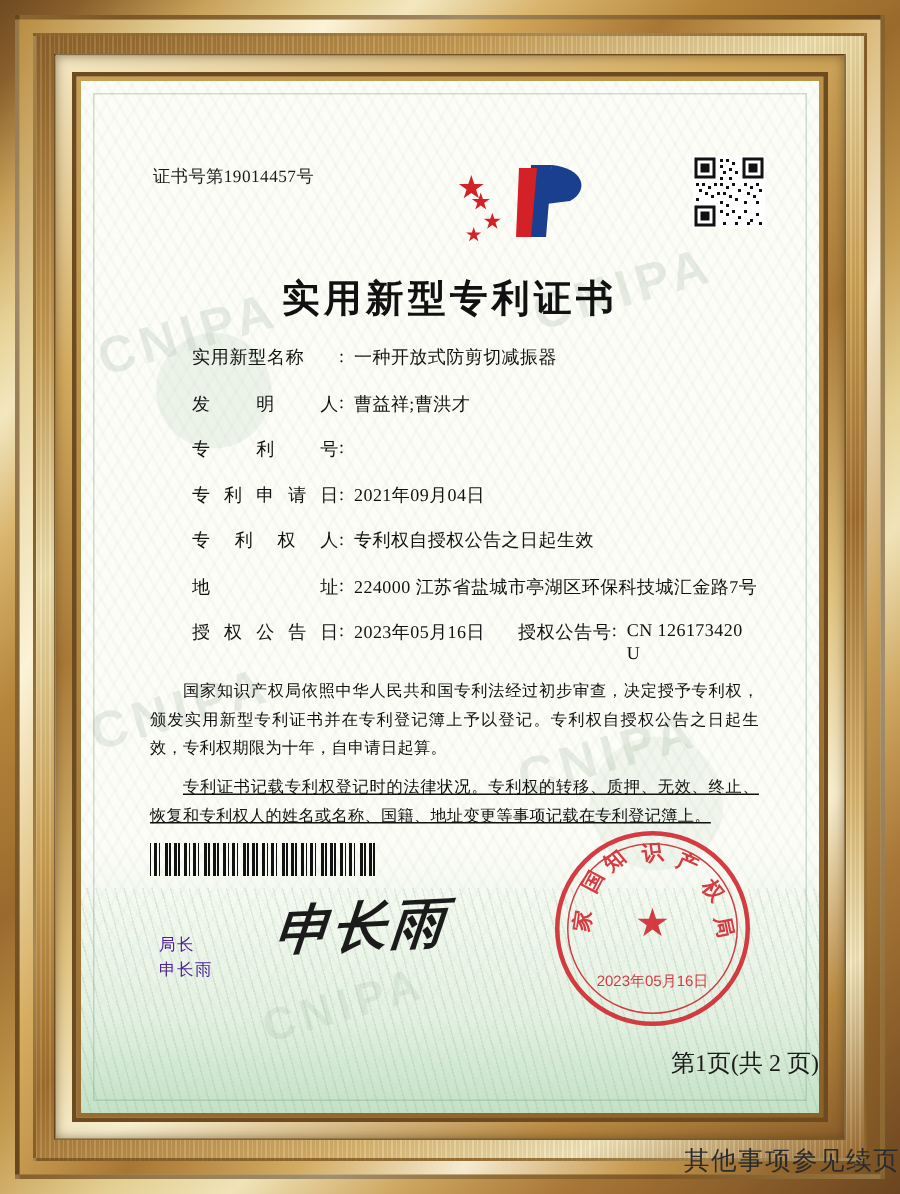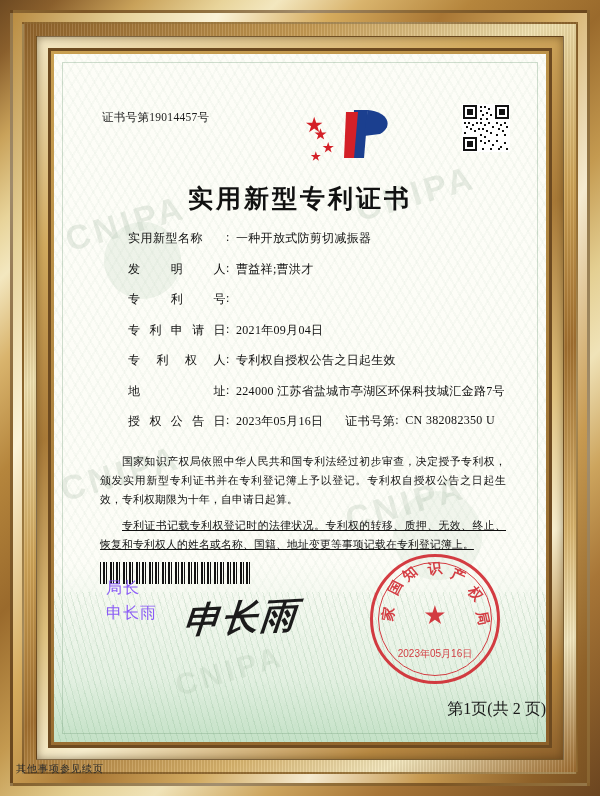--- a/index.html
+++ b/index.html
@@ -212,24 +212,24 @@
     background: repeating-linear-gradient(90deg,
       #111 0 1px, transparent 1px 3px,
       #111 3px 5px, transparent 5px 6px,
       #111 6px 7px, transparent 7px 10px,
       #111 10px 12px, transparent 12px 13px);
   }
 
   
   .sig-labels {
     position: absolute;
-    left: 52px; top: 522px;
-    font-size: 16px;
+    left: 52px; top: 568px;
+    font-size: 11px;
     line-height: 1.55;
-    color: #8b5cf6;
+    color: #4c1d95;
     letter-spacing: 1px;
   }
   .sig-script {
     position: absolute;
     left: 130px; top: 540px;
     font-size: 36px;
     color: #1b1b1b;
     font-family: "Liberation Serif", serif;
     font-style: italic;
     font-weight: bold;
@@ -281,24 +281,24 @@
   .page-no {
     position: absolute;
     left: 0; right: 0; top: 645px;
     text-align: right;
     font-size: 16px;
     color: #1a1a1a;
   }
 
   .footnote {
     position: absolute;
-    left: 16px; right: 0;
+    left: 0; right: 0;
     top: 762px;
-    text-align: left;
-    font-size: 10px;
+    text-align: right;
+    font-size: 17px;
     color: #2b2b2b;
     letter-spacing: 1px;
     font-family: "DejaVu Serif", serif;
   }
 </style>
 </head>
 <body>
 
 <div class="frame-outer">
   <div class="frame-bevel-1"></div>
@@ -462,23 +462,23 @@
       <div class="field">
         <span class="f-label spread">
           <span>授</span>
             <span>权</span>
             <span>公</span>
             <span>告</span>
             <span>日</span>
         </span>
         <span class="f-colon">:</span>
         <span class="f-value" style="flex:0 0 auto">2023年05月16日</span>
-        <span class="f-label2 f-value2">证书号第</span>
-        <span class="f-colon">:</span>
-        <span class="f-value">CN 382082350 U</span>
+        <span class="f-label2 f-value2">授权公告号</span>
+        <span class="f-colon">:</span>
+        <span class="f-value">CN 126173420 U</span>
       </div>
 
     </div>
 
     <div class="para para1">国家知识产权局依照中华人民共和国专利法经过初步审查，决定授予专利权，颁发实用新型专利证书并在专利登记簿上予以登记。专利权自授权公告之日起生效，专利权期限为十年，自申请日起算。</div>
     <div class="para para2">专利证书记载专利权登记时的法律状况。专利权的转移、质押、无效、终止、恢复和专利权人的姓名或名称、国籍、地址变更等事项记载在专利登记簿上。</div>
 
     <div class="barcode"></div>
 
     <div class="sig-labels">

